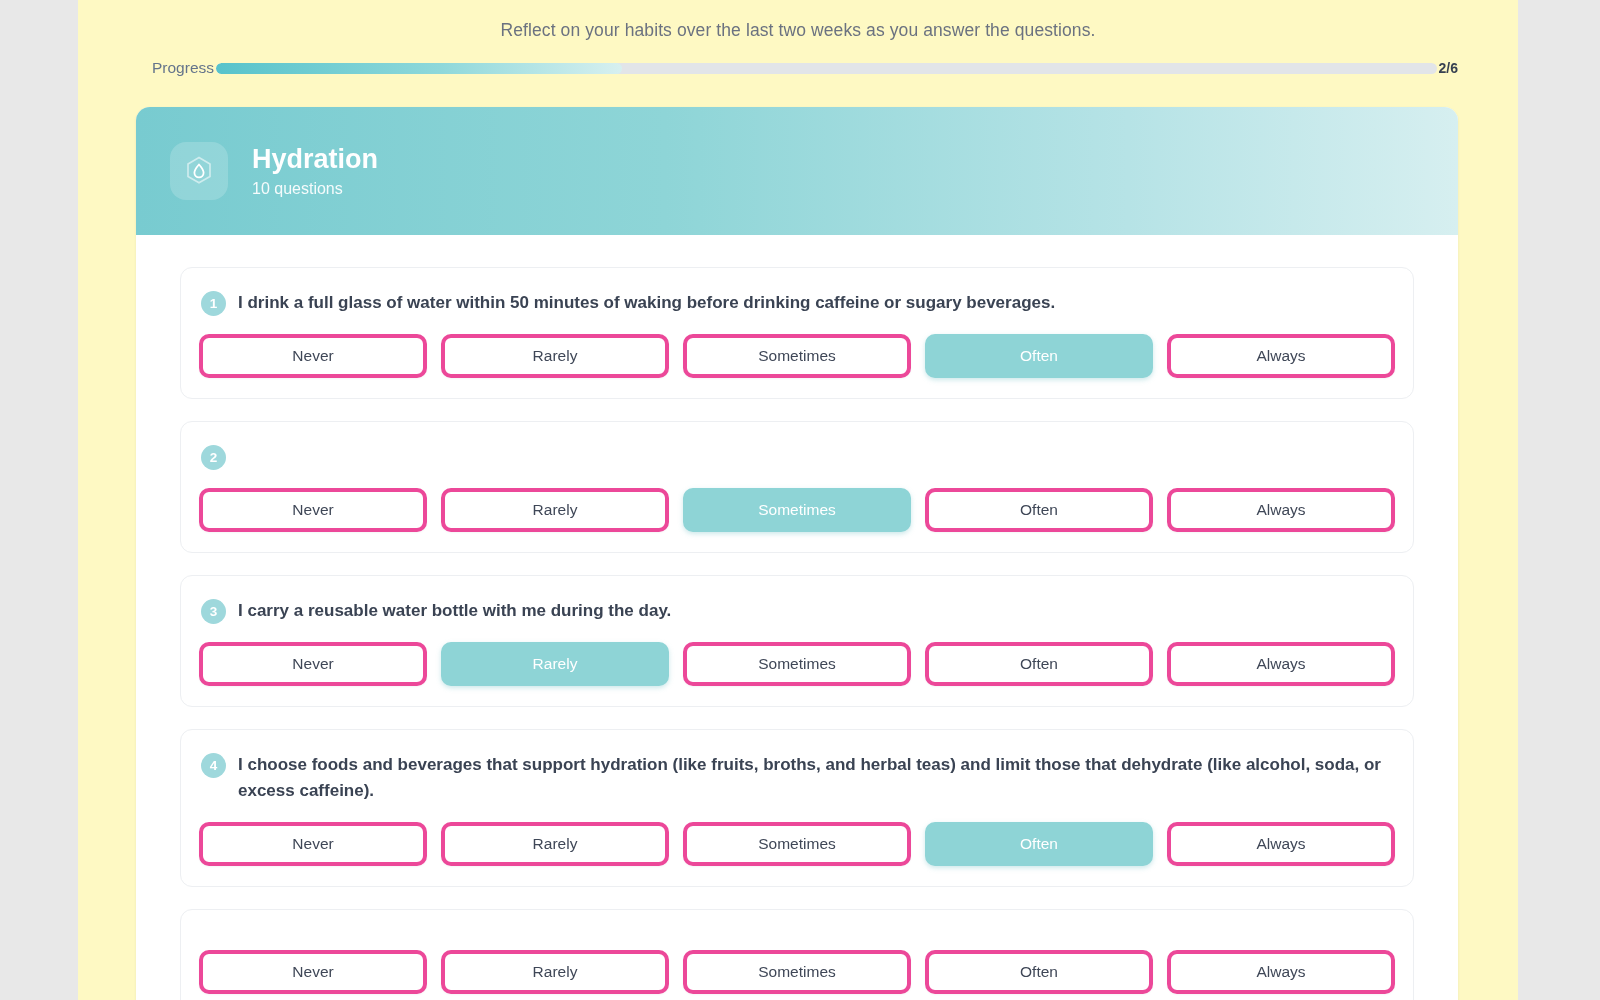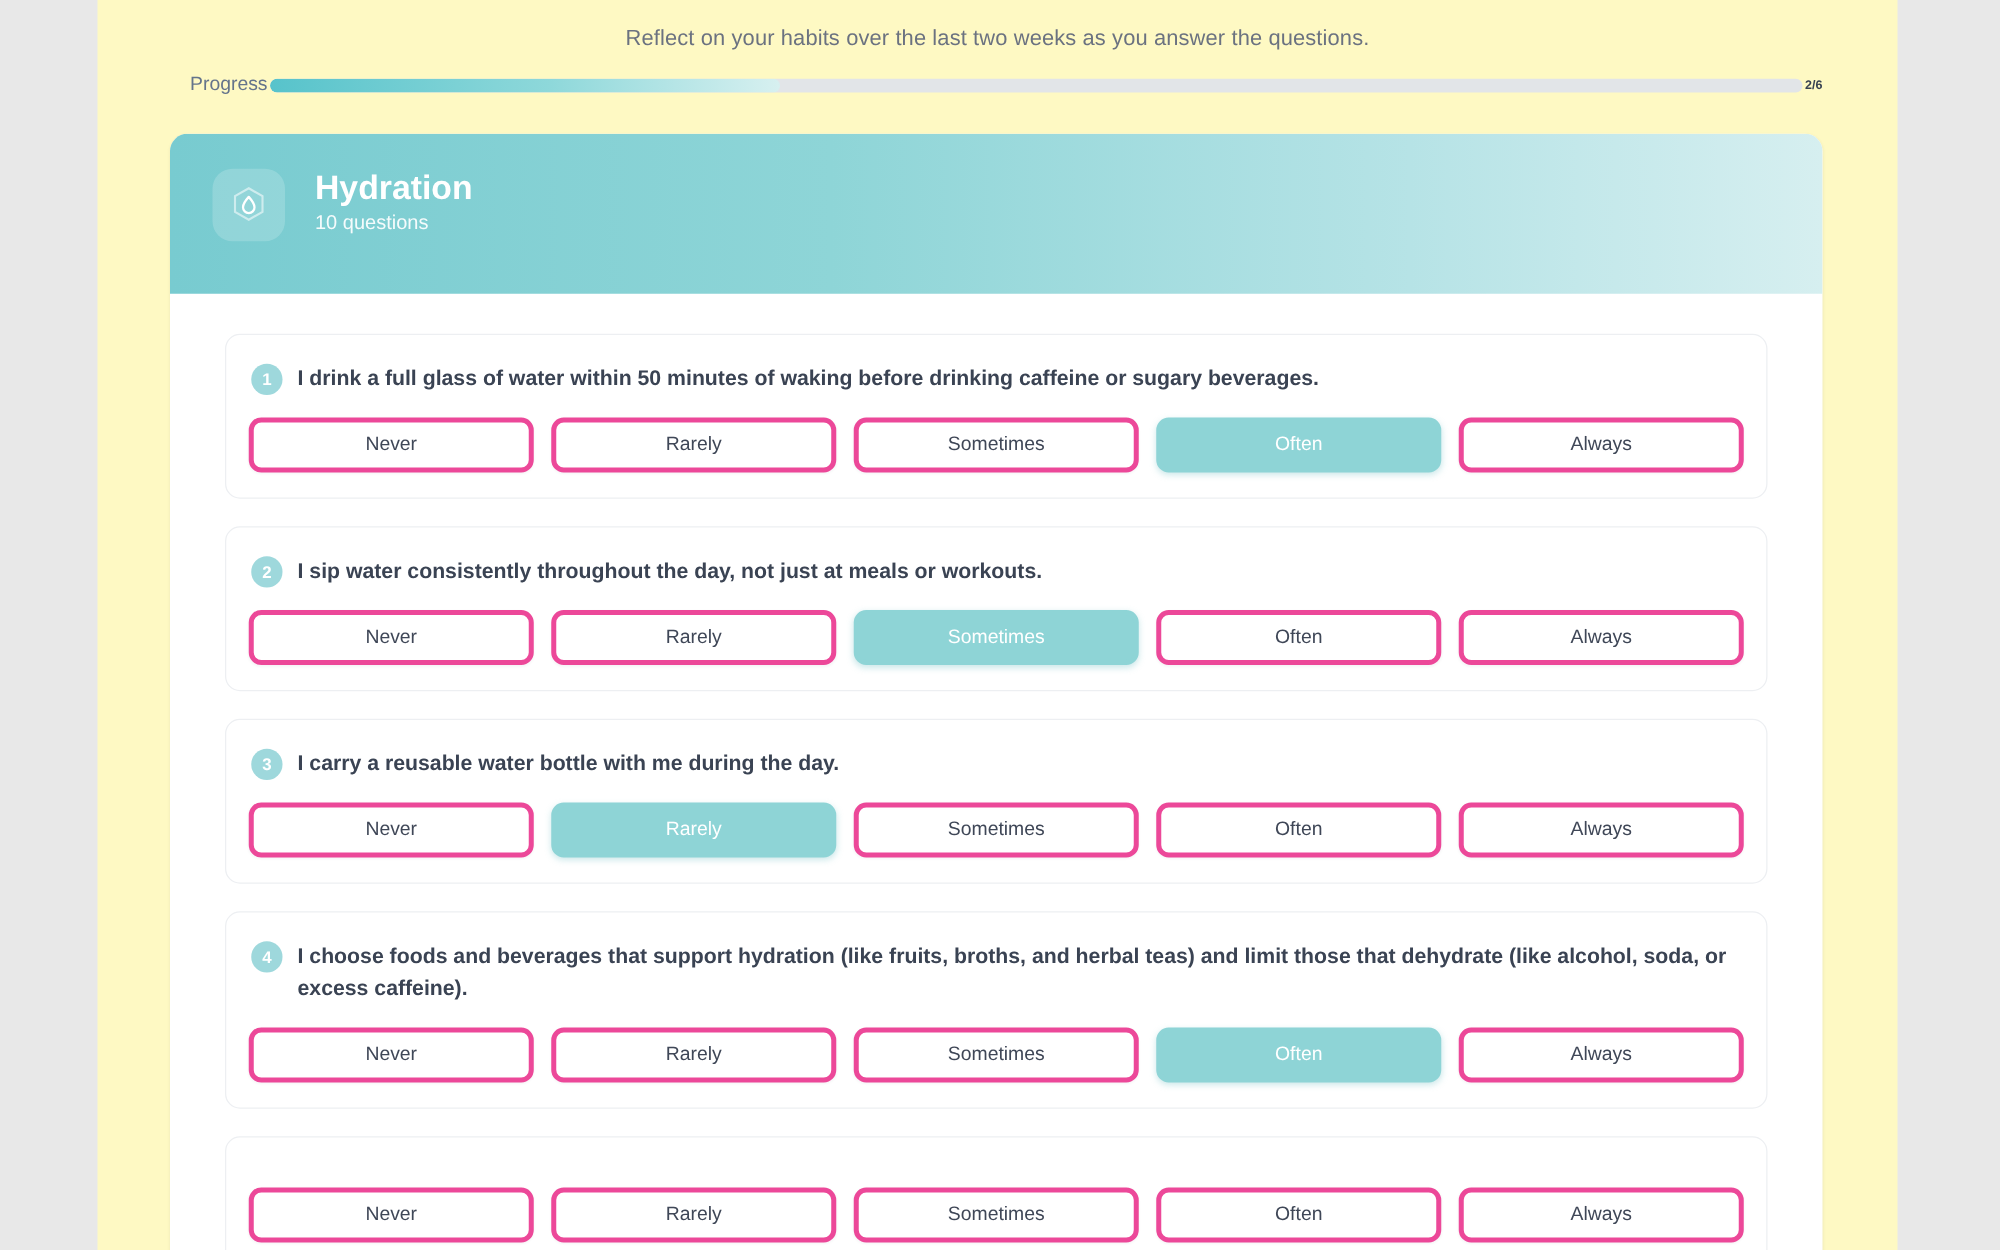--- a/index.html
+++ b/index.html
@@ -55,40 +55,40 @@
     background: #e2e5e8;
     overflow: hidden;
   }
   .progress-fill {
     height: 100%;
     width: 33.333%;
     border-radius: 99px;
     background: linear-gradient(90deg, #57c3cb 0%, #8ed8da 55%, #d7f0f0 100%);
   }
   .progress-count {
-    font-size: 10px;
+    font-size: 14px;
     font-weight: bold;
     color: #374151;
     white-space: nowrap;
   }
 
   
   .card {
     margin: 30px 60px 0 58px;
     background: #ffffff;
     border-radius: 14px 14px 0 0;
     box-shadow: 0 1px 3px rgba(15,23,42,0.07);
     overflow: hidden;
     min-height: 900px;
   }
 
   
   .card-header {
     display: flex;
-    align-items: flex-start;
+    align-items: center;
     gap: 24px;
     padding: 28px 34px;
     height: 128px;
     background: linear-gradient(90deg, #78cbd0 0%, #8ed5d7 40%, #b6e3e6 75%, #d6eff0 100%);
   }
   .header-badge {
     width: 58px;
     height: 58px;
     border-radius: 16px;
     background: rgba(255,255,255,0.18);
@@ -220,21 +220,20 @@
             <button class="option">Never</button>
             <button class="option">Rarely</button>
             <button class="option">Sometimes</button>
             <button class="option selected">Often</button>
             <button class="option">Always</button>
           </div>
         </div>
         <div class="question">
           <div class="q-head">
             <div class="q-num">2</div>
-            <div class="q-text">I sip water consistently throughout the day, not just at meals or workouts.</div>
           </div>
           <div class="options">
             <button class="option">Never</button>
             <button class="option">Rarely</button>
             <button class="option selected">Sometimes</button>
             <button class="option">Often</button>
             <button class="option">Always</button>
           </div>
         </div>
         <div class="question">

